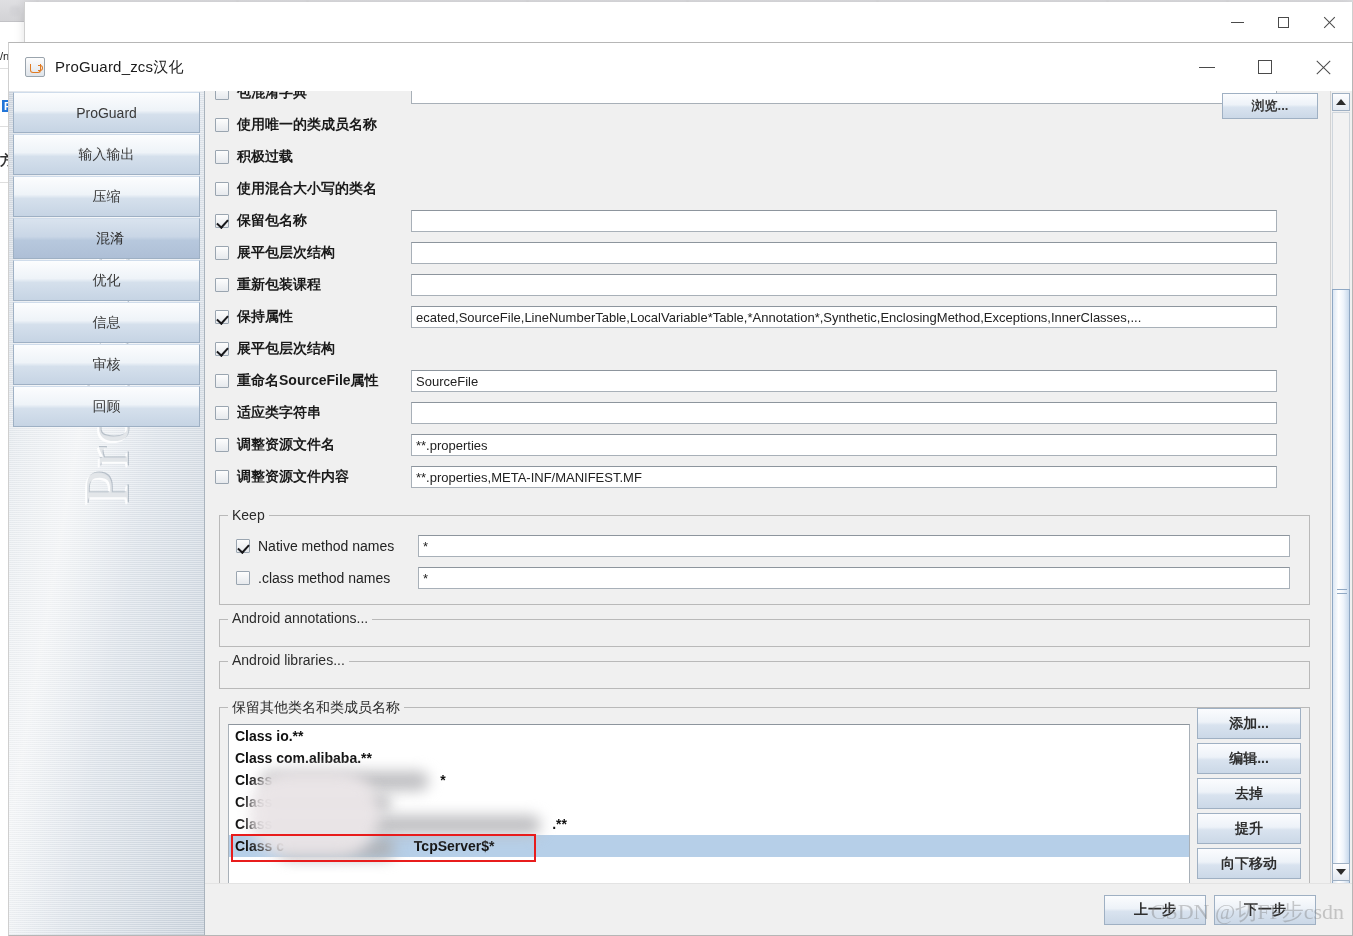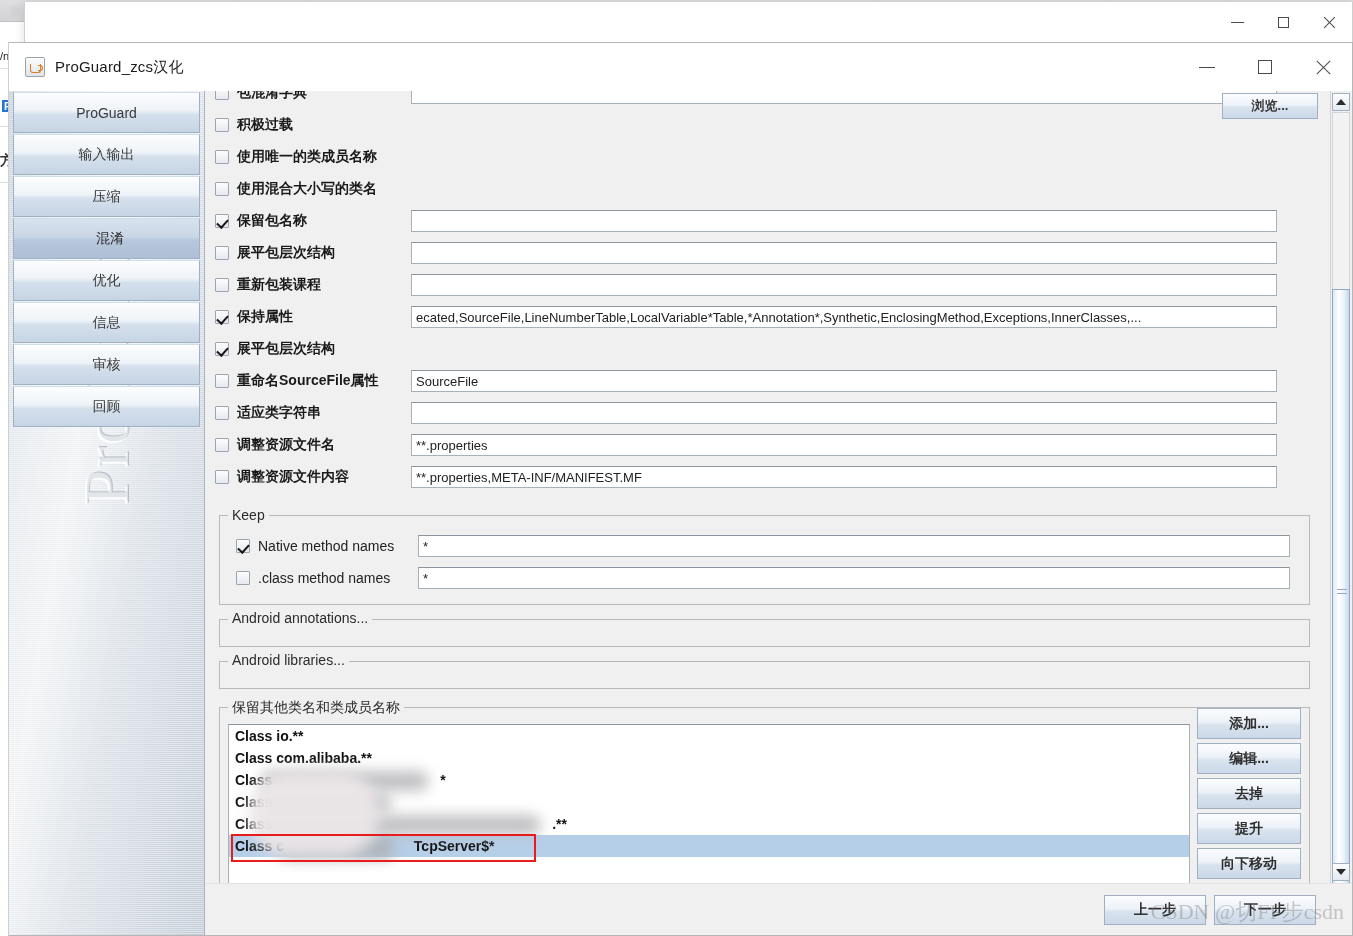--- a/index.html
+++ b/index.html
@@ -373,28 +373,28 @@
               <div class="cb-label">
                 <span class="cbox"></span>
                 <span>包混淆字典</span>
               </div>
               <div class="tf" style="max-width:866px"></div>
             </div>
 
             <div class="row">
               <div class="cb-label">
                 <span class="cbox"></span>
+                <span>使用唯一的类成员名称</span>
+              </div>
+            </div>
+
+            <div class="row">
+              <div class="cb-label">
+                <span class="cbox"></span>
                 <span>积极过载</span>
-              </div>
-            </div>
-
-            <div class="row">
-              <div class="cb-label">
-                <span class="cbox"></span>
-                <span>使用唯一的类成员名称</span>
               </div>
             </div>
 
             <div class="row">
               <div class="cb-label">
                 <span class="cbox"></span>
                 <span>使用混合大小写的类名</span>
               </div>
             </div>
 

